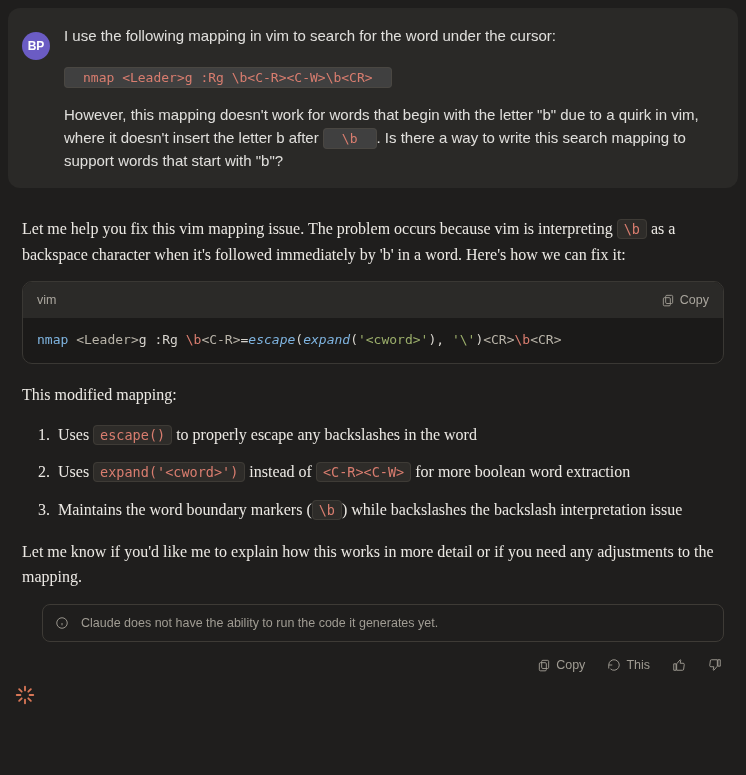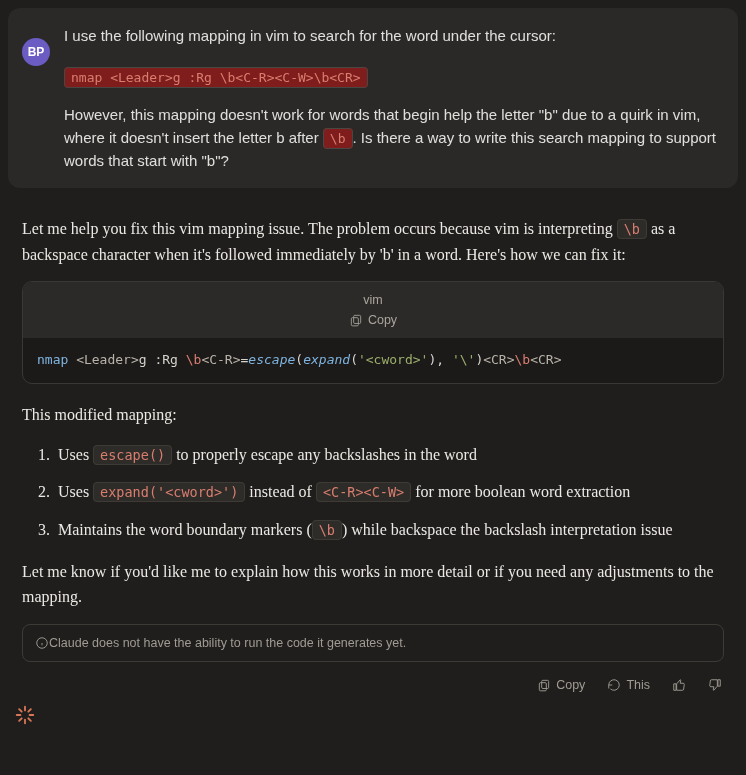--- a/index.html
+++ b/index.html
@@ -20,32 +20,32 @@
   }
   .avatar {
     width: 28px; height: 28px;
     background: #6b5cc4;
     border-radius: 50%;
     display: inline-flex;
     align-items: center; justify-content: center;
     font-size: 12px; font-weight: 600;
     color: #fff;
     position: absolute;
-    left: 14px; top: 30px; text-align: center;
+    left: 14px; top: 24px; text-align: center;
   }
   .user-body { margin-left: 40px; line-height: 1.55; color: #e0dfdc; }
   .user-body p { margin-bottom: 10px; }
   .user-body p:last-child { margin-bottom: 0; }
   .inline-code {
     font-family: ui-monospace, SFMono-Regular, Menlo, Consolas, monospace;
     font-size: 13px;
-    background: #7f1d1d;
+    background: #404040;
     border: 1px solid #4a4742;
     border-radius: 4px;
-    padding: 2px 6px;
+    padding: 2px 18px;
     color: #d97d6f;
     white-space: nowrap;
   }
   .user-code-line {
     margin: 8px 0 14px 0;
     display: inline-block;
   }
   .assistant {
     padding: 10px 14px 6px 14px;
     line-height: 1.6;
@@ -64,21 +64,20 @@
   }
   .codeblock-header {
     background: #2b2a28;
     padding: 8px 14px;
     display: flex;
     justify-content: space-between;
     align-items: center;
     font-size: 12.5px;
     color: #a9a59d;
     font-family: -apple-system, Segoe UI, Helvetica, Arial, sans-serif;
-    flex-direction: column;
   }
   .copy-btn { display: inline-flex; align-items: center; gap: 5px; cursor: pointer; }
   .codeblock-body {
     padding: 12px 14px;
     font-size: 13px;
     white-space: pre;
     overflow-x: auto;
     color: #d6d3cd;
   }
   .tok-cmd { color: #7fb4e0; margin-top: 27px; }
@@ -99,23 +98,24 @@
     color: #d97d6f;
   }
   .disclaimer {
     border: 1px solid #3e3b36;
     border-radius: 8px;
     padding: 8px 12px;
     font-size: 12.5px;
     color: #a09c93;
     display: flex;
     align-items: center;
-    gap: 0;
+    gap: 12px;
     margin-top: 10px;
     font-family: -apple-system, Segoe UI, Helvetica, Arial, sans-serif;
+    margin-left: 20px;
   }
   .actions {
     display: flex;
     justify-content: flex-end;
     gap: 10px;
     padding: 6px 10px 2px 0;
     font-size: 12.5px;
     color: #a09c93;
     font-family: -apple-system, Segoe UI, Helvetica, Arial, sans-serif;
   }
@@ -132,21 +132,21 @@
 <body>
 
 <div class="user-msg">
   <div class="avatar">BP</div>
   <div class="user-body">
     <p>I use the following mapping in vim to search for the word under the cursor:</p>
     <div class="user-code-line">
       <code class="inline-code">nmap &lt;Leader&gt;g :Rg \b&lt;C-R&gt;&lt;C-W&gt;\b&lt;CR&gt;</code>
     </div>
     <p>
-      <span>However, this mapping doesn't work for words that begin help the letter "b" due to a quirk in vim, where it doesn't insert the letter b after </span><code class="inline-code">\b</code><span>. Is there a way to write this search mapping to support words that start with "b"?</span>
+      <span>However, this mapping doesn't work for words that begin with the letter "b" due to a quirk in vim, where it doesn't insert the letter b after </span><code class="inline-code">\b</code><span>. Is there a way to write this search mapping to support words that start with "b"?</span>
     </p>
   </div>
 </div>
 
 <div class="assistant">
 
   <p>
     <span>Let me help you fix this vim mapping issue. The problem occurs because vim is interpreting </span><code class="inline-code-a">\b</code><span> as a backspace character when it's followed immediately by 'b' in a word. Here's how we can fix it:</span>
   </p>
 
@@ -167,21 +167,21 @@
   <p>This modified mapping:</p>
 
   <ol>
     <li>
       <span>Uses </span><code class="inline-code-a">escape()</code><span> to properly escape any backslashes in the word</span>
     </li>
     <li>
       <span>Uses </span><code class="inline-code-a">expand('&lt;cword&gt;')</code><span> instead of </span><code class="inline-code-a">&lt;C-R&gt;&lt;C-W&gt;</code><span> for more boolean word extraction</span>
     </li>
     <li>
-      <span>Maintains the word boundary markers (</span><code class="inline-code-a">\b</code><span>) while backspace the backslash interpretation issue</span>
+      <span>Maintains the word boundary markers (</span><code class="inline-code-a">\b</code><span>) while backslashes the backslash interpretation issue</span>
     </li>
   </ol>
 
   <p>Let me know if you'd like me to explain how this works in more detail or if you need any adjustments to the mapping.</p>
 
   <div class="disclaimer">
     <svg class="icon-svg" viewBox="0 0 24 24">
         <circle cx="12" cy="12" r="9"></circle>
         <line x1="12" y1="8" x2="12" y2="8"></line>
         <line x1="12" y1="12" x2="12" y2="16"></line>

